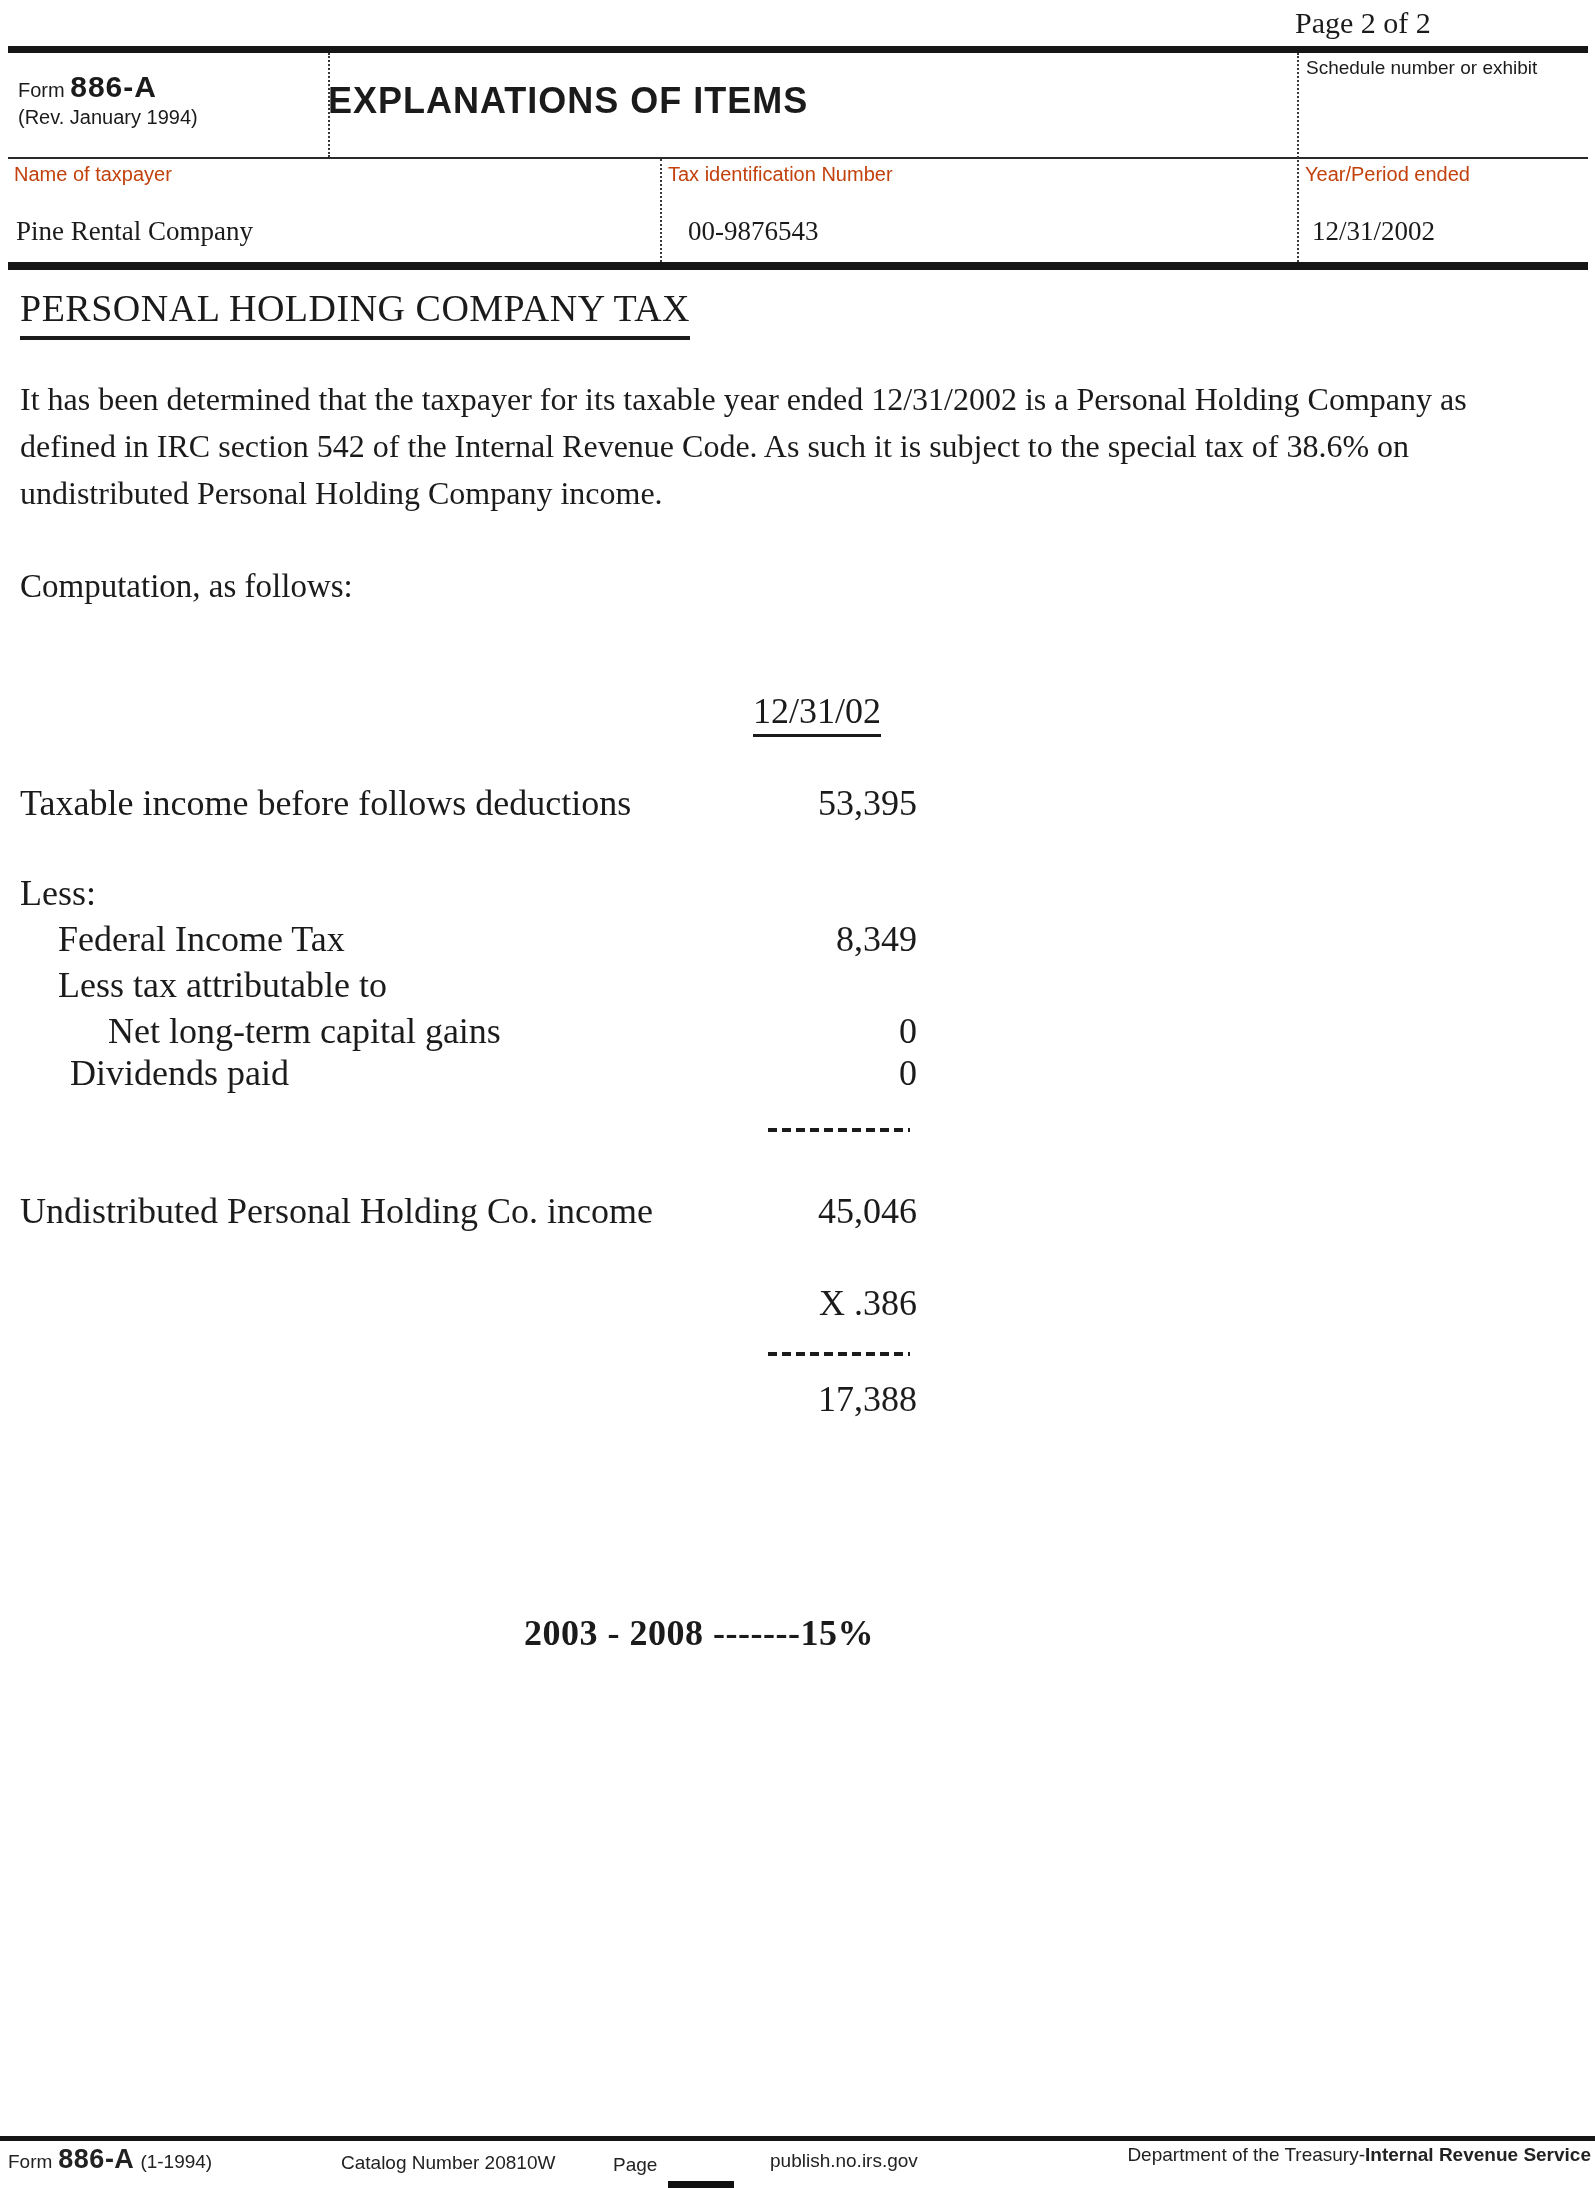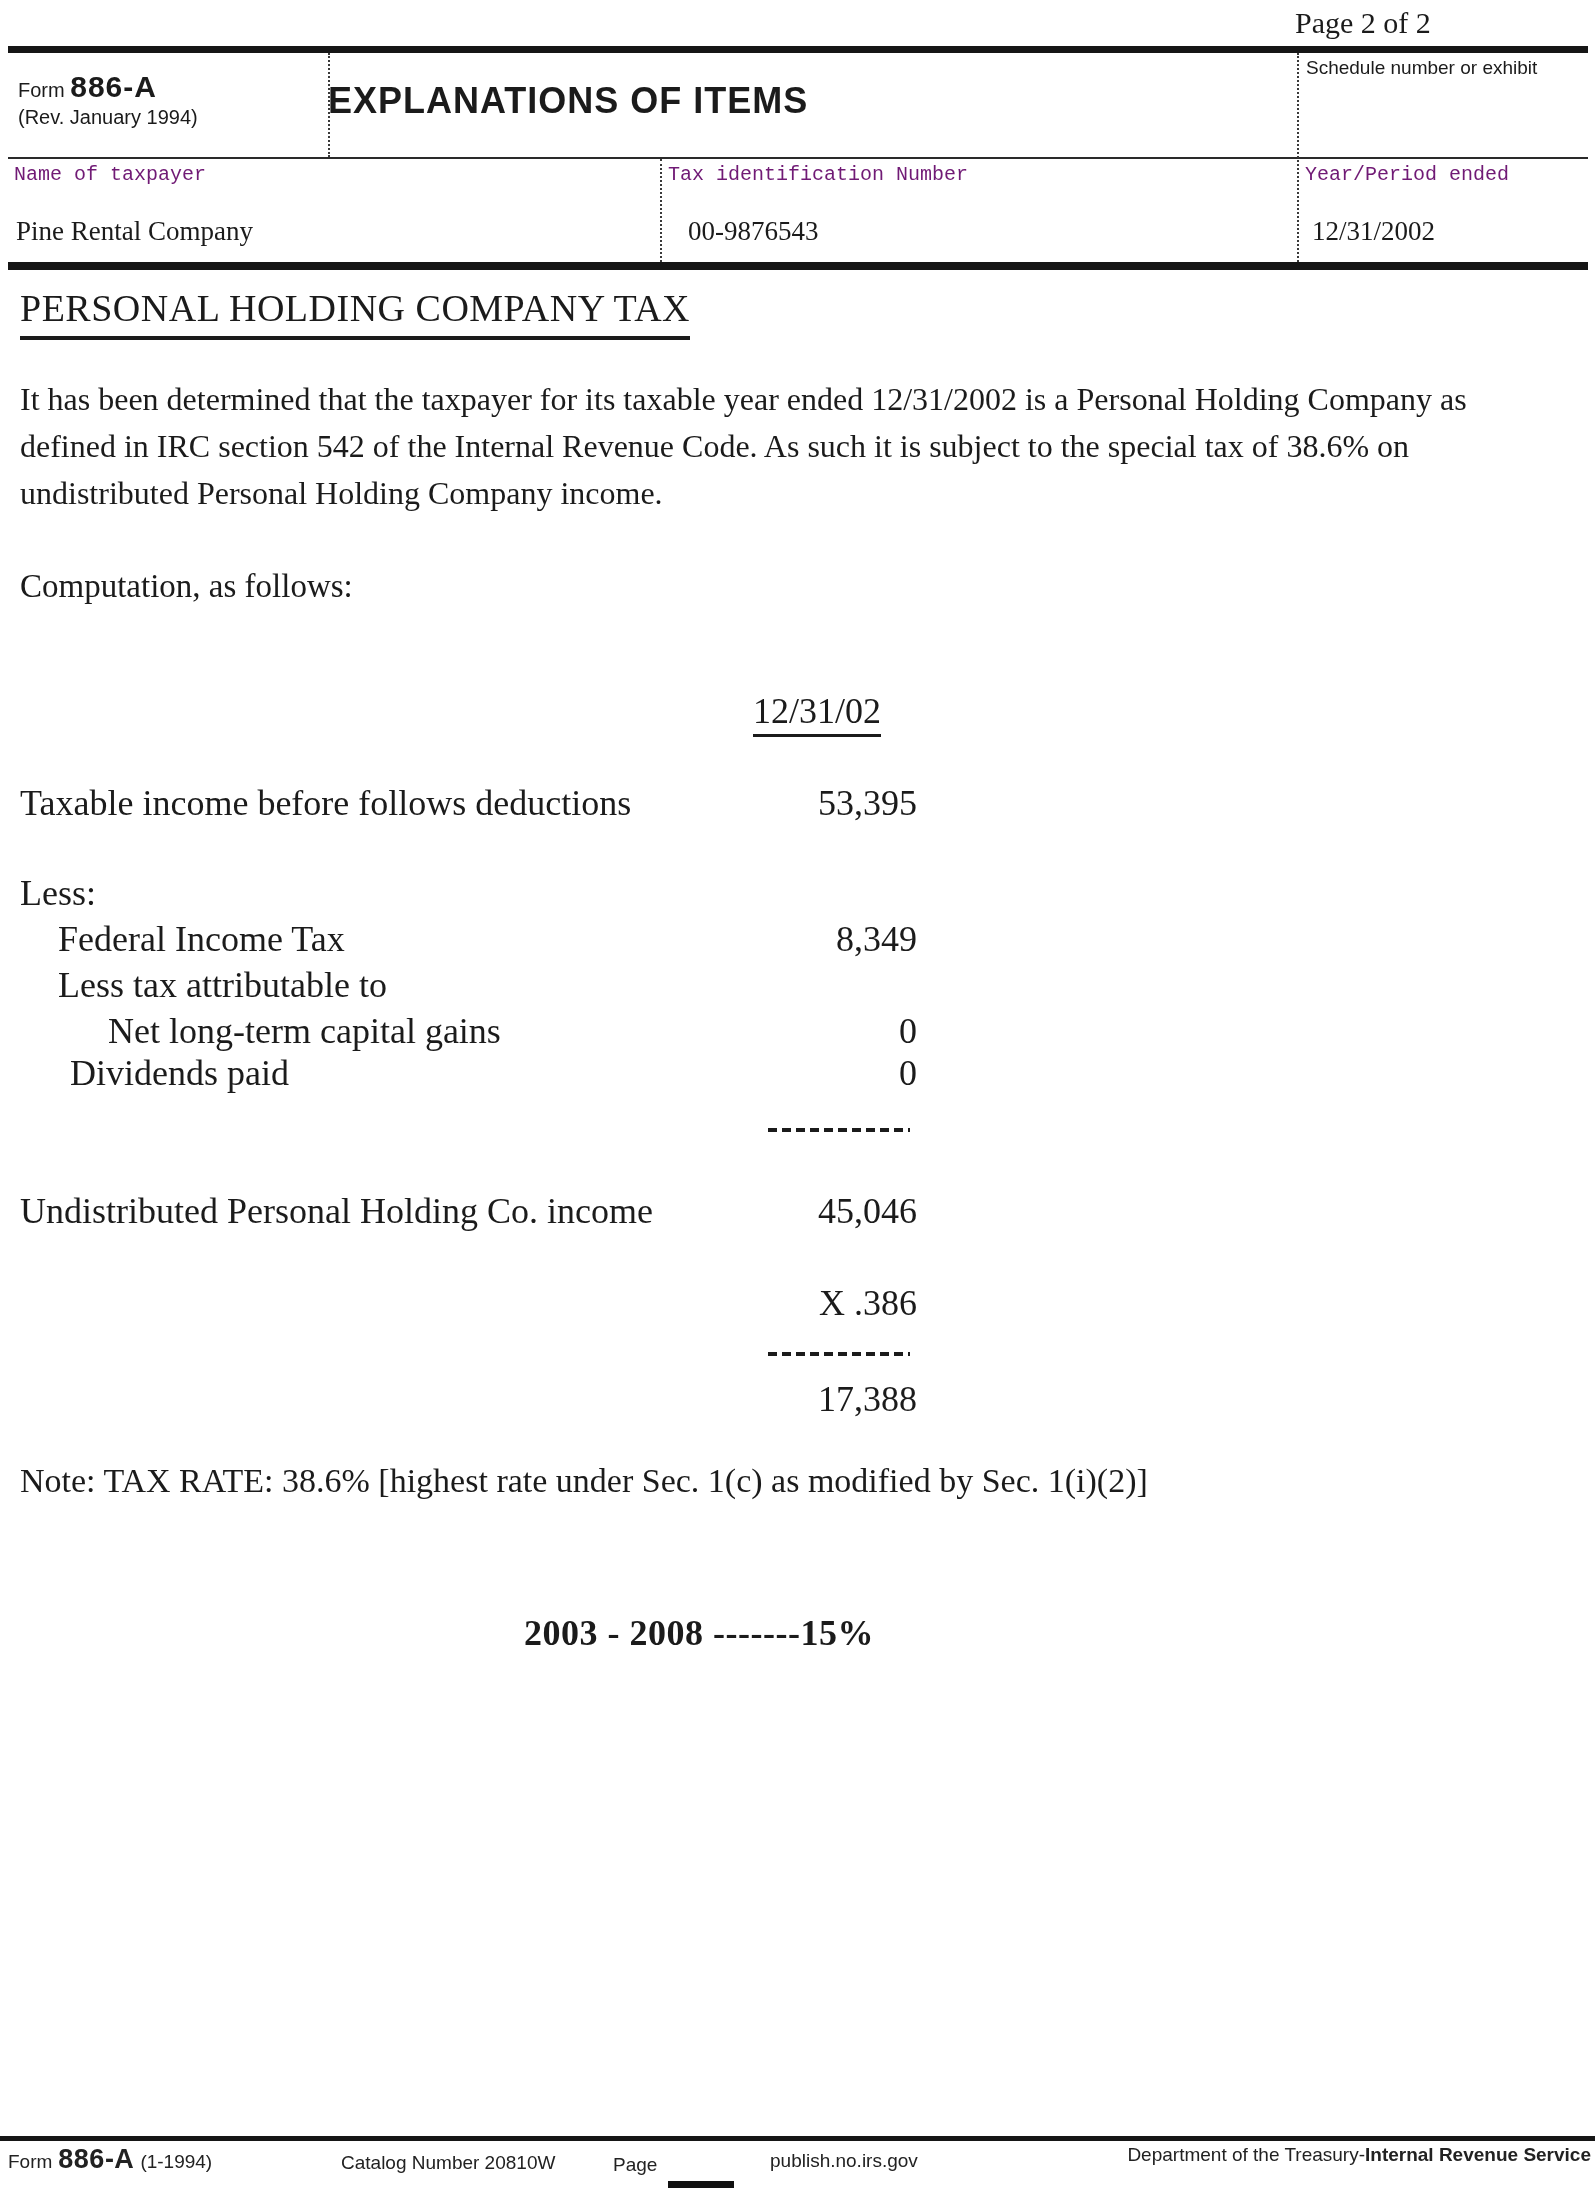--- a/index.html
+++ b/index.html
@@ -27,21 +27,21 @@
   .v1{left:328px;top:53px;height:104px;}
   .v2{left:1297px;top:53px;height:209px;}
   .v3{left:660px;top:159px;height:103px;}
 
   
   .form-cell{left:18px;top:70px;font-size:20px;}
   .form-cell .big{font-size:30px;font-weight:bold;letter-spacing:1px;}
   .rev-line{left:18px;top:106px;font-size:20px;}
   .hdr-title{left:328px;top:80px;width:969px;text-align:left;font-size:36px;font-weight:bold;letter-spacing:1px;}
   .sched-label{left:1306px;top:57px;font-size:19px;}
-  .small-label{font-size:20px;color:#701a75;font-family:Liberation Mono, monospace;}
+  .small-label{font-size:20px;color:#c2410c;}
   .lbl-name{left:14px;top:163px;}
   .lbl-tin{left:668px;top:163px;}
   .lbl-year{left:1305px;top:163px;}
   .val{font-size:27px;}
   .val-name{left:16px;top:216px;}
   .val-tin{left:688px;top:216px;}
   .val-year{left:1312px;top:216px;}
 
   
   .sec-head{left:20px;top:286px;font-size:38px;letter-spacing:0.5px;
@@ -143,21 +143,20 @@
 
   <div class="abs crow clabel ind0 y-r7">Undistributed Personal Holding Co. income</div>
   <div class="abs crow cval y-r7">45,046</div>
 
   <div class="abs crow cval y-r8">X .386</div>
 
   <div class="abs dashes dash2"></div>
 
   <div class="abs crow cval y-r9">17,388</div>
 
-  <div class="abs note serif">Note: TAX RATE: 38.6% [highest rate under Sec. 1(c) as modified by Sec. 1(i)(2)]</div>
 
   <div class="abs future serif">2003 - 2008 -------15%</div>
 
   <div class="abs bar foot-bar"></div>
 
   <div class="abs foot sans foot-form">
     <span>Form</span>
     <span class="big">886-A</span>
     <span>(1-1994)</span>
   </div>

